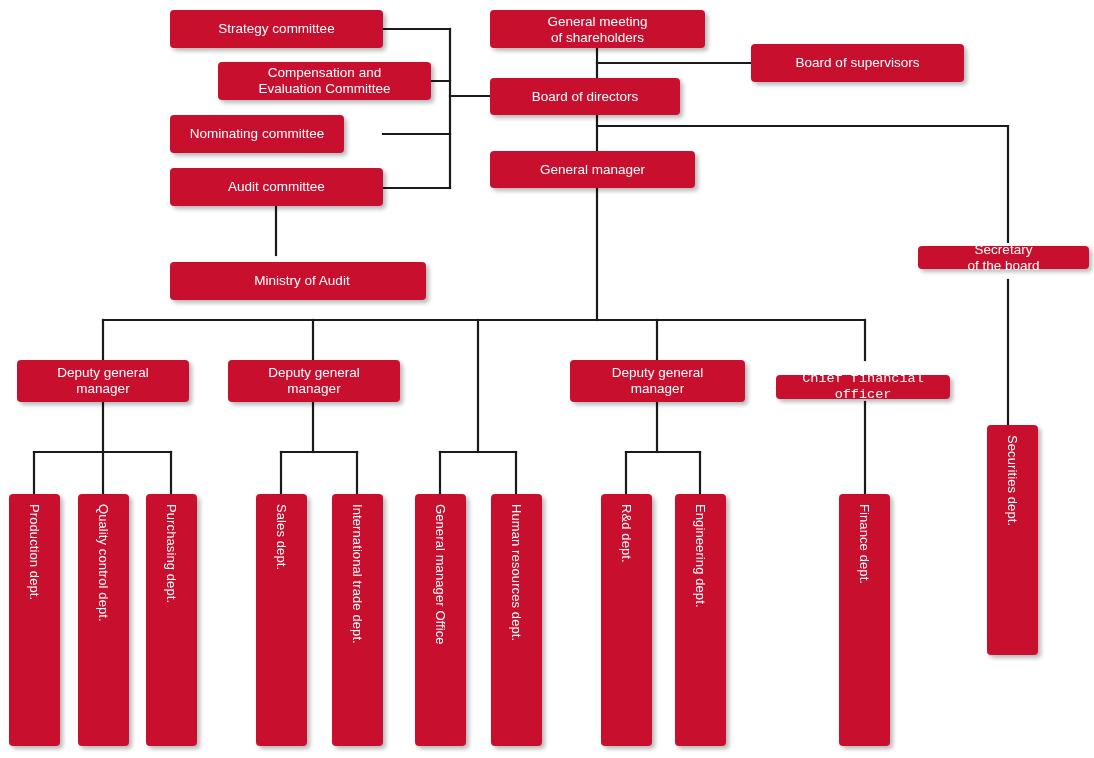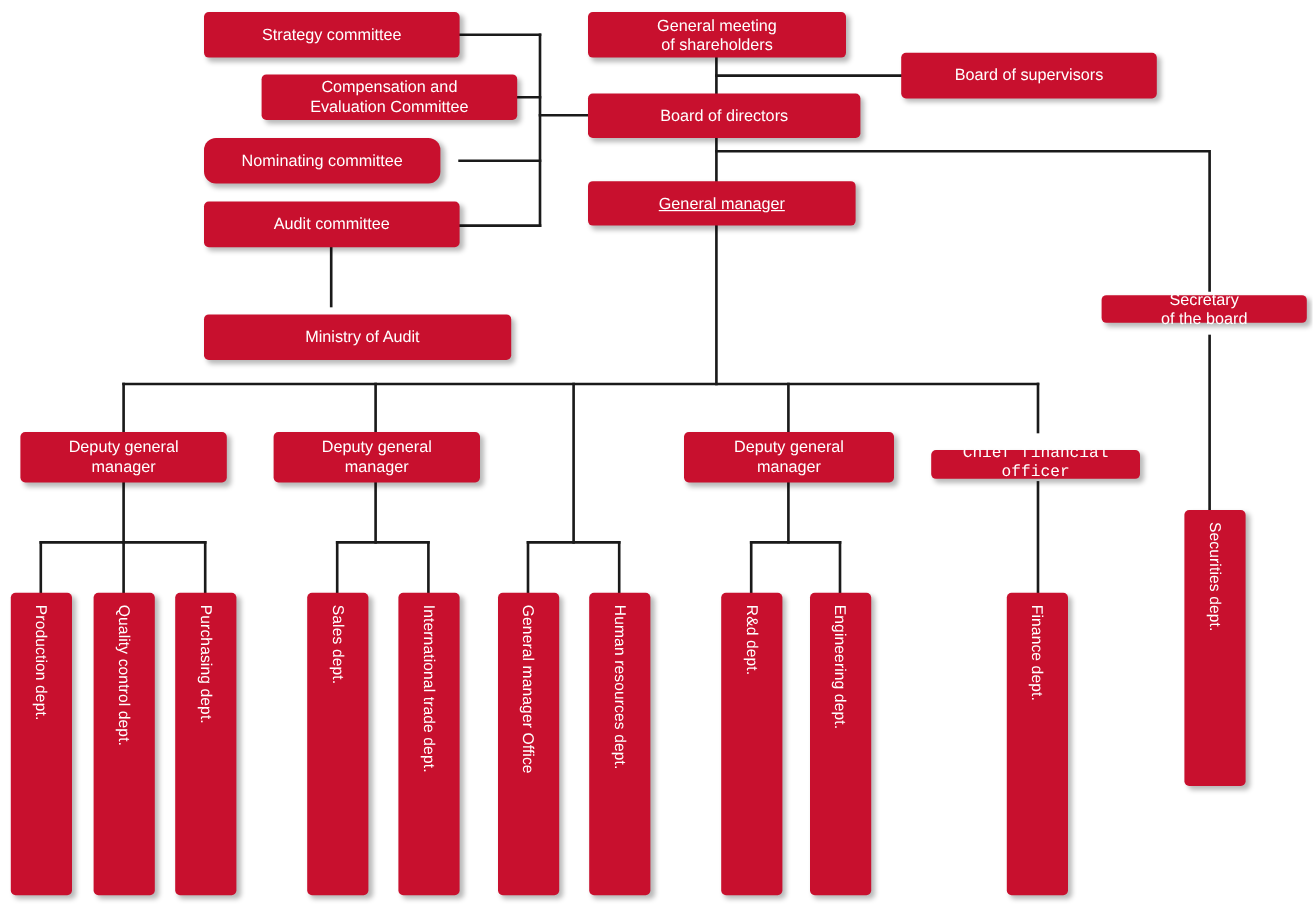--- a/index.html
+++ b/index.html
@@ -119,47 +119,47 @@
 
       <path d="M865,402 L865,494"></path>
     </g>
   </svg>
 
   <div class="node horiz" style="left:490px; top:10px; width:215px; height:38px;align-items:flex-end;">
     <span class="hlabel">General meeting
 of shareholders</span>
   </div>
 
-  <div class="node horiz" style="left:490px; top:78px; width:227px; height:37px;">
+  <div class="node horiz" style="left:490px; top:78px; width:190px; height:37px;">
     <span class="hlabel">Board of directors</span>
   </div>
 
   <div class="node horiz" style="left:751px; top:44px; width:213px; height:38px;">
     <span class="hlabel">Board of supervisors</span>
   </div>
 
-  <div class="node horiz" style="left:490px; top:151px; width:223px; height:37px;text-decoration:underline;">
+  <div class="node horiz" style="left:490px; top:151px; width:205px; height:37px;">
     <span class="hlabel">General manager</span>
   </div>
 
   <div class="node horiz" style="left:918px; top:246px; width:171px; height:23px;">
     <span class="hlabel">Secretary
 of the board</span>
   </div>
 
   <div class="node horiz" style="left:170px; top:10px; width:213px; height:38px;">
     <span class="hlabel">Strategy committee</span>
   </div>
 
   <div class="node horiz" style="left:170px; top:62px; width:213px; height:38px;margin-left:48px;">
     <span class="hlabel">Compensation and
 Evaluation Committee</span>
   </div>
 
-  <div class="node horiz" style="left:170px; top:115px; width:197px; height:38px;border-radius:10px;">
+  <div class="node horiz" style="left:170px; top:115px; width:174px; height:38px;">
     <span class="hlabel">Nominating committee</span>
   </div>
 
   <div class="node horiz" style="left:170px; top:168px; width:213px; height:38px;">
     <span class="hlabel">Audit committee</span>
   </div>
 
   <div class="node horiz" style="left:170px; top:262px; width:256px; height:38px;padding-left:14px;">
     <span class="hlabel">Ministry of Audit</span>
   </div>

